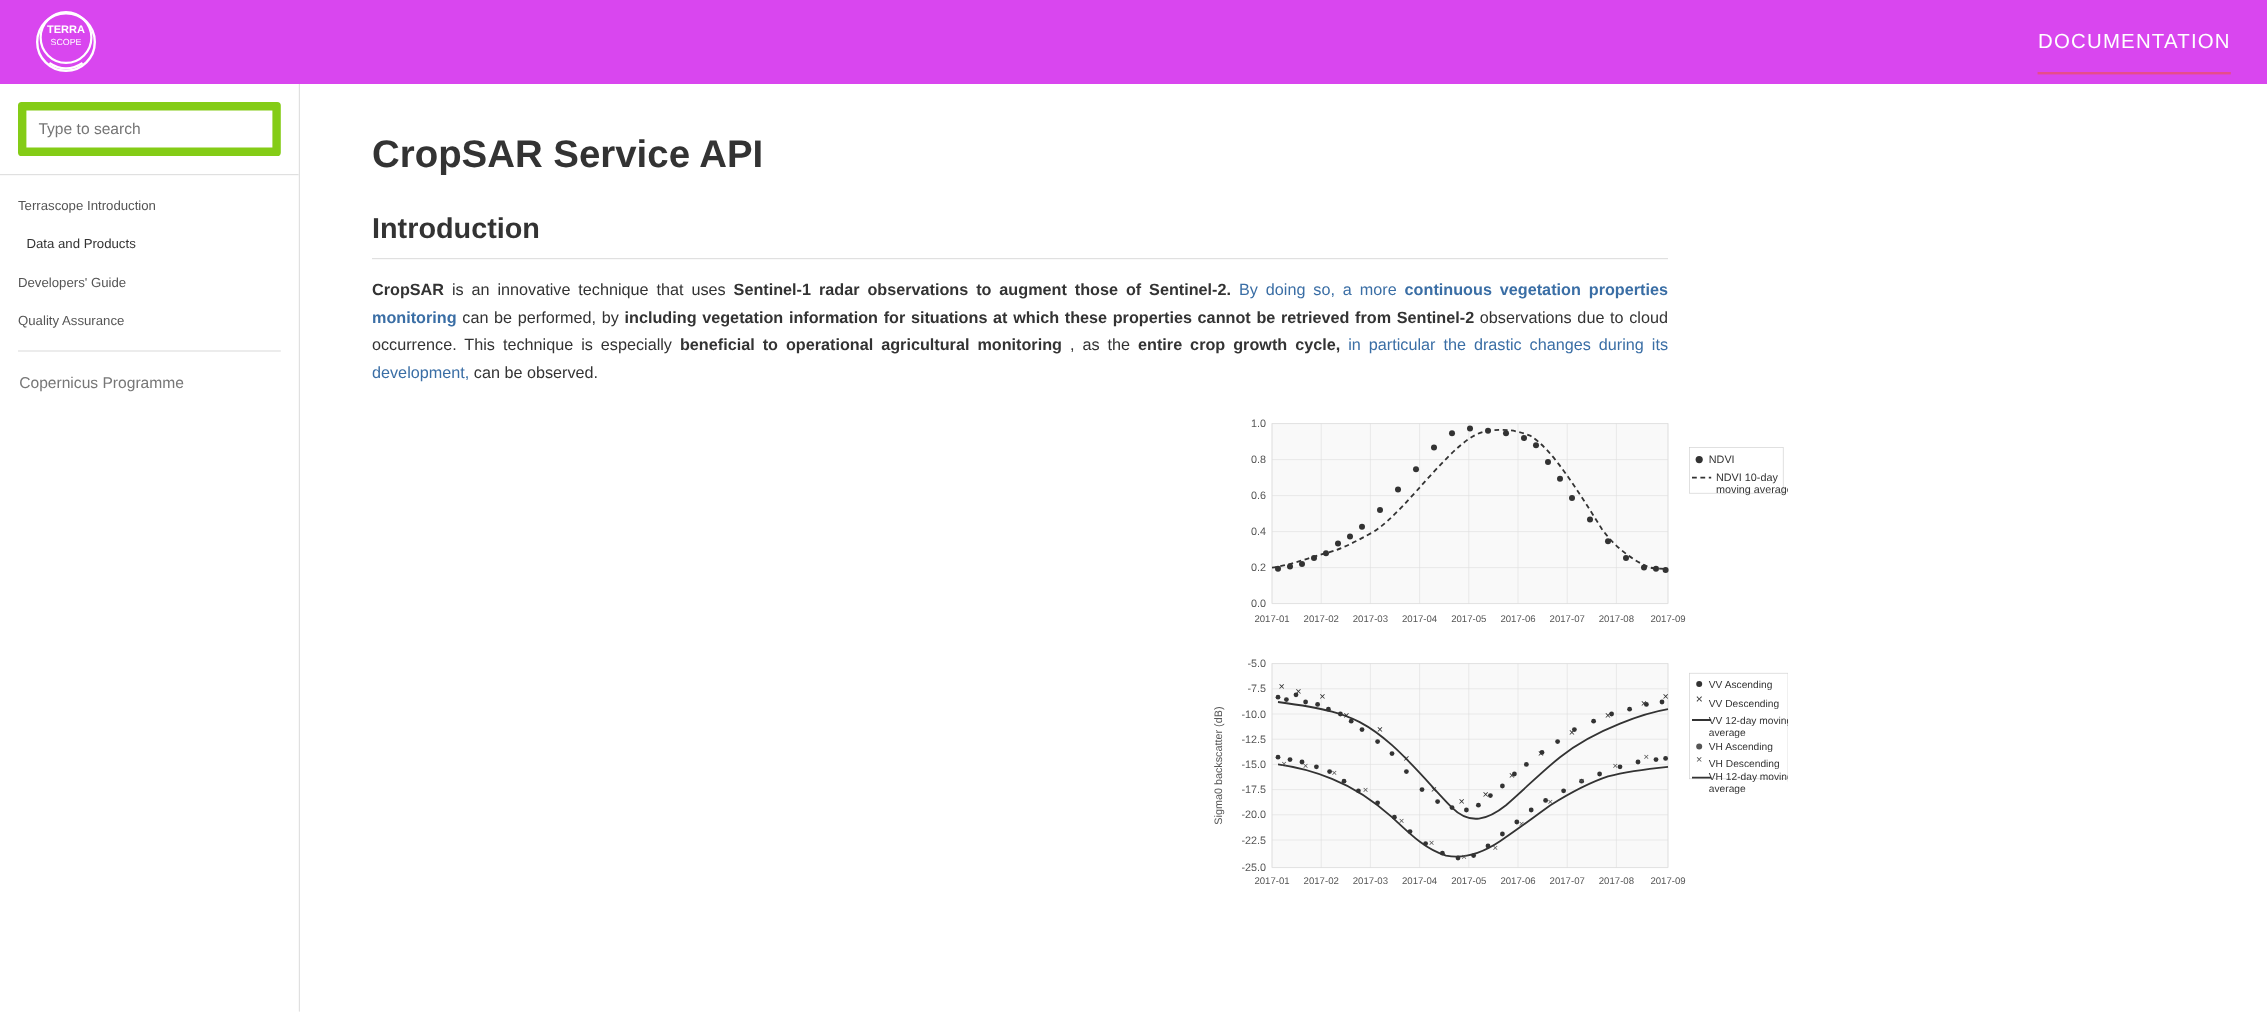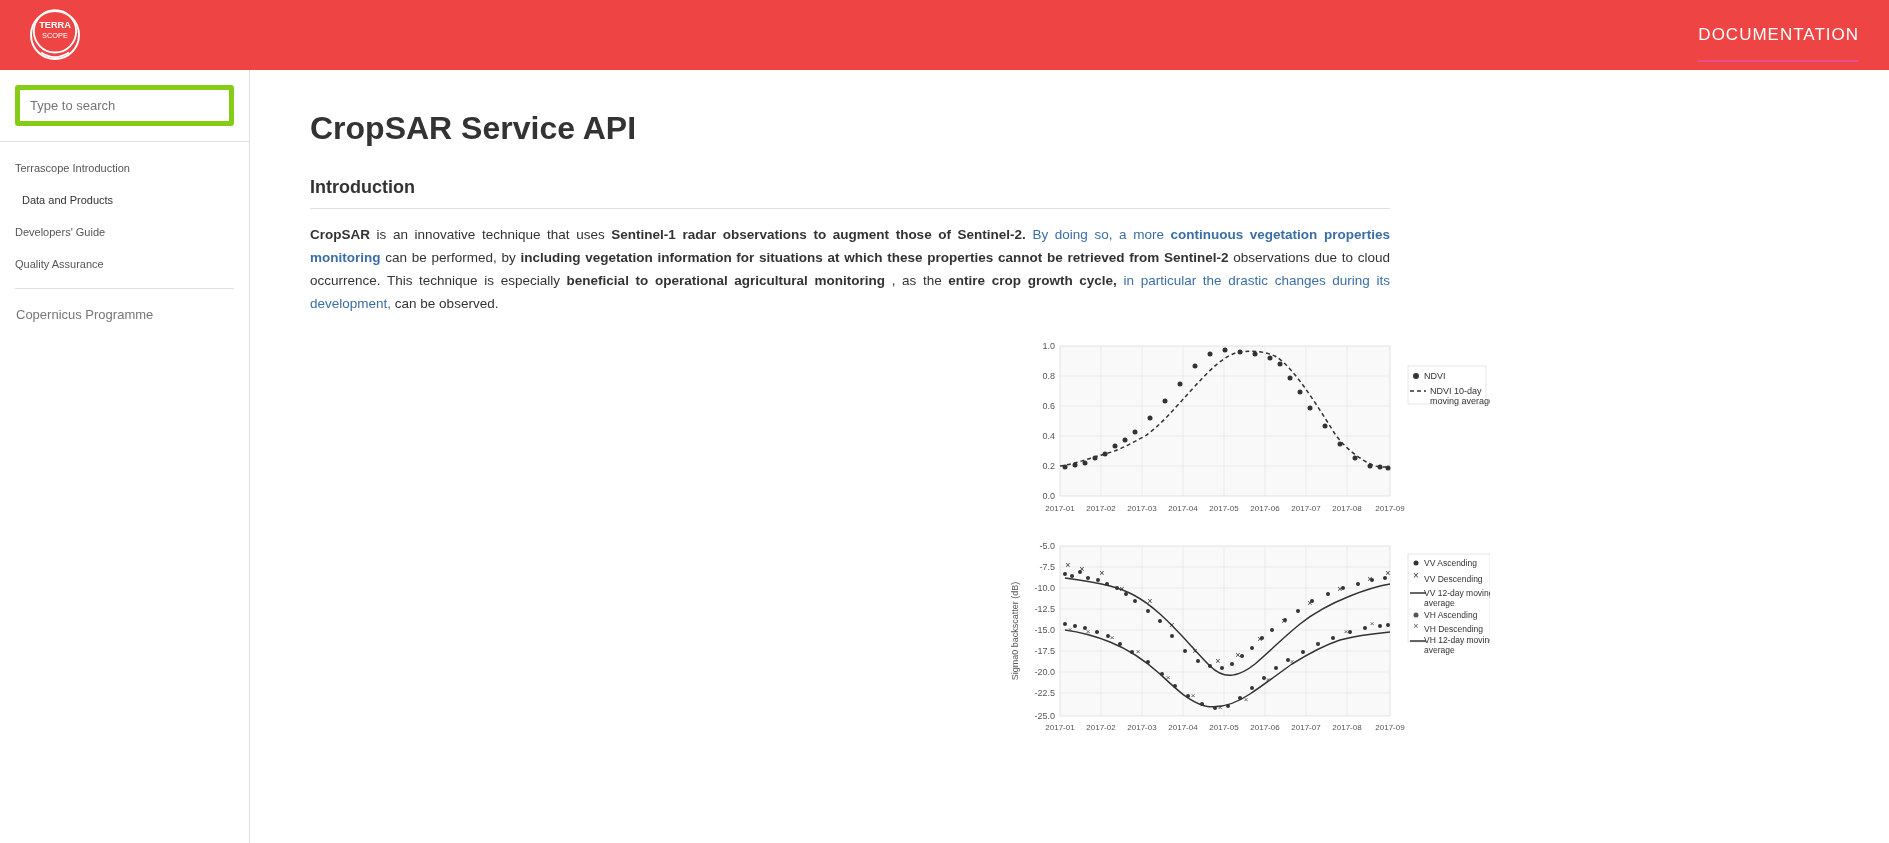--- a/index.html
+++ b/index.html
@@ -1,20 +1,20 @@
 <!DOCTYPE html>
 <html><head>
   <meta charset="utf-8">
   <style>
     * { margin: 0; padding: 0; box-sizing: border-box; }
     body { font-family: Arial, sans-serif; background: #fff; color: #333; }
 
     
     .header {
-      background: #ef4444;
+      background: #d946ef;
       height: 70px;
       display: flex;
       align-items: center;
       justify-content: space-between;
       padding: 0 30px;
       position: fixed;
       top: 0; left: 0; right: 0;
       z-index: 100;
     }
     .logo-container {
@@ -60,21 +60,21 @@
       bottom: 0;
       overflow-y: auto;
     }
     .search-box {
       padding: 15px 15px;
       border-bottom: 1px solid #e0e0e0;
     }
     .search-input {
       width: 100%;
       padding: 8px 10px;
-      border: 5px solid #84cc16;
+      border: 7px solid #84cc16;
       border-radius: 3px;
       font-size: 13px;
       color: #999;
       outline: none;
     }
     .sidebar-nav {
       padding: 10px 0;
     }
     .sidebar-item {
       padding: 10px 15px;
@@ -105,21 +105,21 @@
     }
 
     .page-title {
       font-size: 32px;
       font-weight: bold;
       color: #333;
       margin-bottom: 30px;
     }
 
     .section-title {
-      font-size: 18px;
+      font-size: 24px;
       font-weight: bold;
       color: #333;
       margin-bottom: 15px;
       border-bottom: 1px solid #e0e0e0;
       padding-bottom: 10px;
     }
 
     .intro-paragraph {
       font-size: 13.5px;
       line-height: 1.7;

